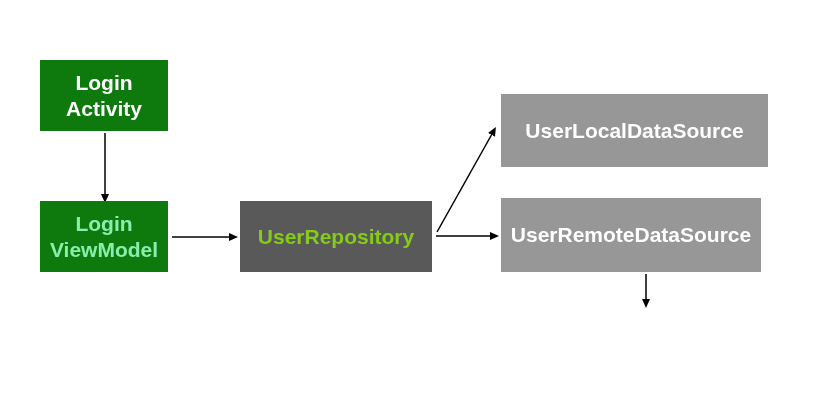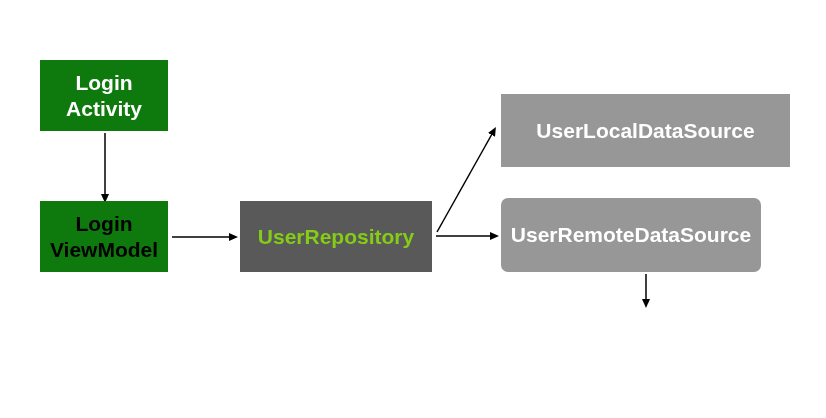--- a/index.html
+++ b/index.html
@@ -27,22 +27,22 @@
     text-align: center;
     font-weight: bold;
     font-size: 21px;
     line-height: 1.2;
     padding: 0 16px;
     box-sizing: border-box;
   }
   #node-login-activity        { left: 40px;  top: 60px;  width: 128px; height: 71px; }
   #node-login-viewmodel       { left: 40px;  top: 201px; width: 128px; height: 71px; }
   #node-user-repository       { left: 240px; top: 201px; width: 192px; height: 71px; }
-  #node-user-local-datasource { left: 501px; top: 94px;  width: 289px; height: 73px; }
-  #node-user-remote-datasource{ left: 501px; top: 198px; width: 260px; height: 74px; border-radius: 7px; }
+  #node-user-local-datasource { left: 501px; top: 94px;  width: 267px; height: 73px; }
+  #node-user-remote-datasource{ left: 501px; top: 198px; width: 260px; height: 74px; }
   #node-retrofit              { left: 572px; top: 307px; width: 146px; height: 71px; }
 </style>
 </head>
 <body>
 
 <div class="canvas">
 
   <svg class="edges" viewBox="0 0 826 418" xmlns="http://www.w3.org/2000/svg">
     <defs>
       <marker id="arrowhead" markerUnits="userSpaceOnUse" markerWidth="12" markerHeight="10" refX="1" refY="4" orient="auto">
@@ -55,21 +55,21 @@
       <line x1="437" y1="232" x2="492" y2="134" marker-end="url(#arrowhead)"></line>
       <line x1="436" y1="236" x2="491" y2="236" marker-end="url(#arrowhead)"></line>
       <line x1="646" y1="274" x2="646" y2="300" marker-end="url(#arrowhead)"></line>
     </g>
   </svg>
 
   <div class="node" id="node-login-activity" style="background-color: rgb(14, 122, 14); color: rgb(255, 255, 255);">
     <span>Login Activity</span>
   </div>
 
-  <div class="node" id="node-login-viewmodel" style="background-color: rgb(14, 122, 14); color: #000000;">
+  <div class="node" id="node-login-viewmodel" style="background-color: rgb(14, 122, 14); color: #86efac;">
     <span>Login ViewModel</span>
   </div>
 
   <div class="node" id="node-user-repository" style="background-color: rgb(89, 89, 89); color: #84cc16;">
     <span>UserRepository</span>
   </div>
 
   <div class="node" id="node-user-local-datasource" style="background-color: rgb(151, 151, 151); color: rgb(255, 255, 255);">
     <span>UserLocalDataSource</span>
   </div>

